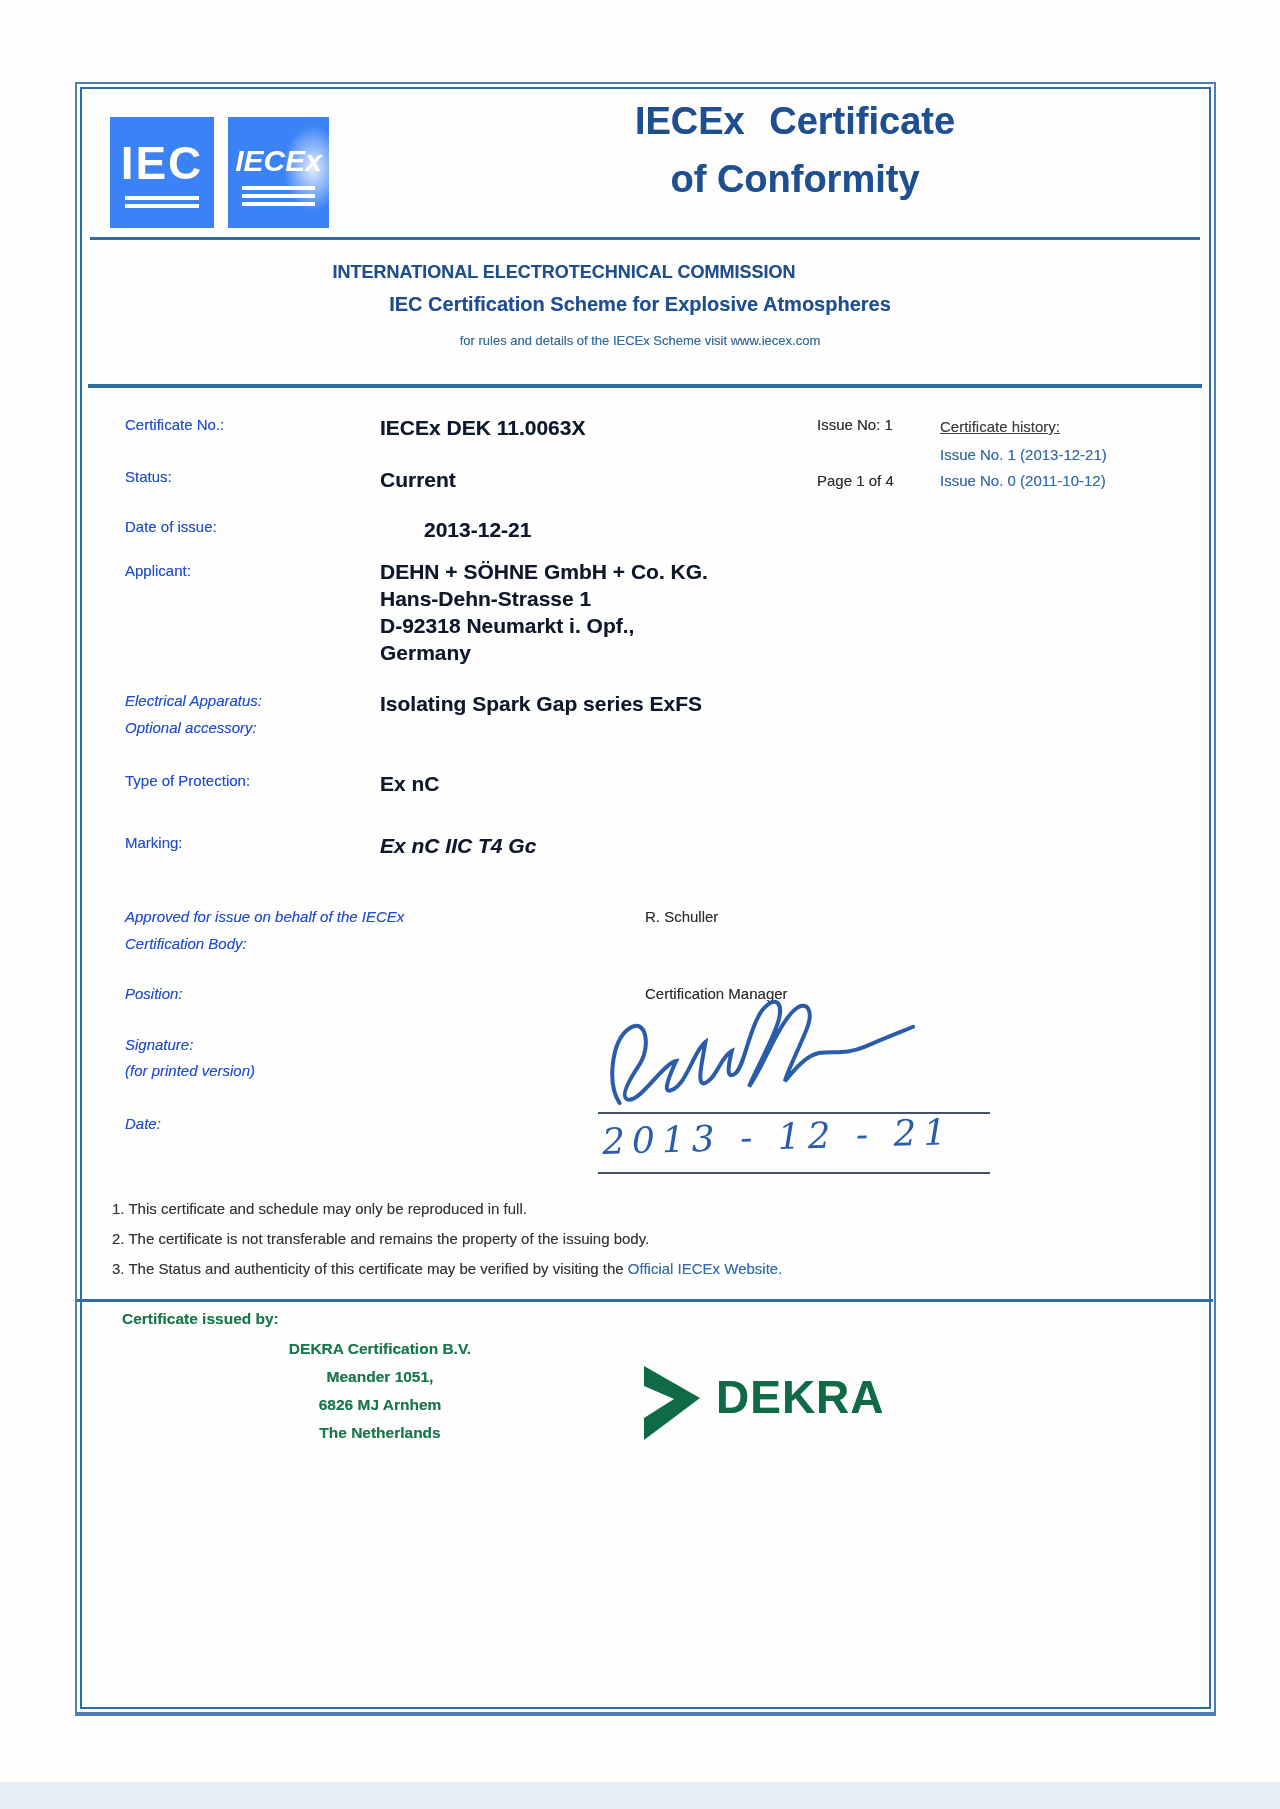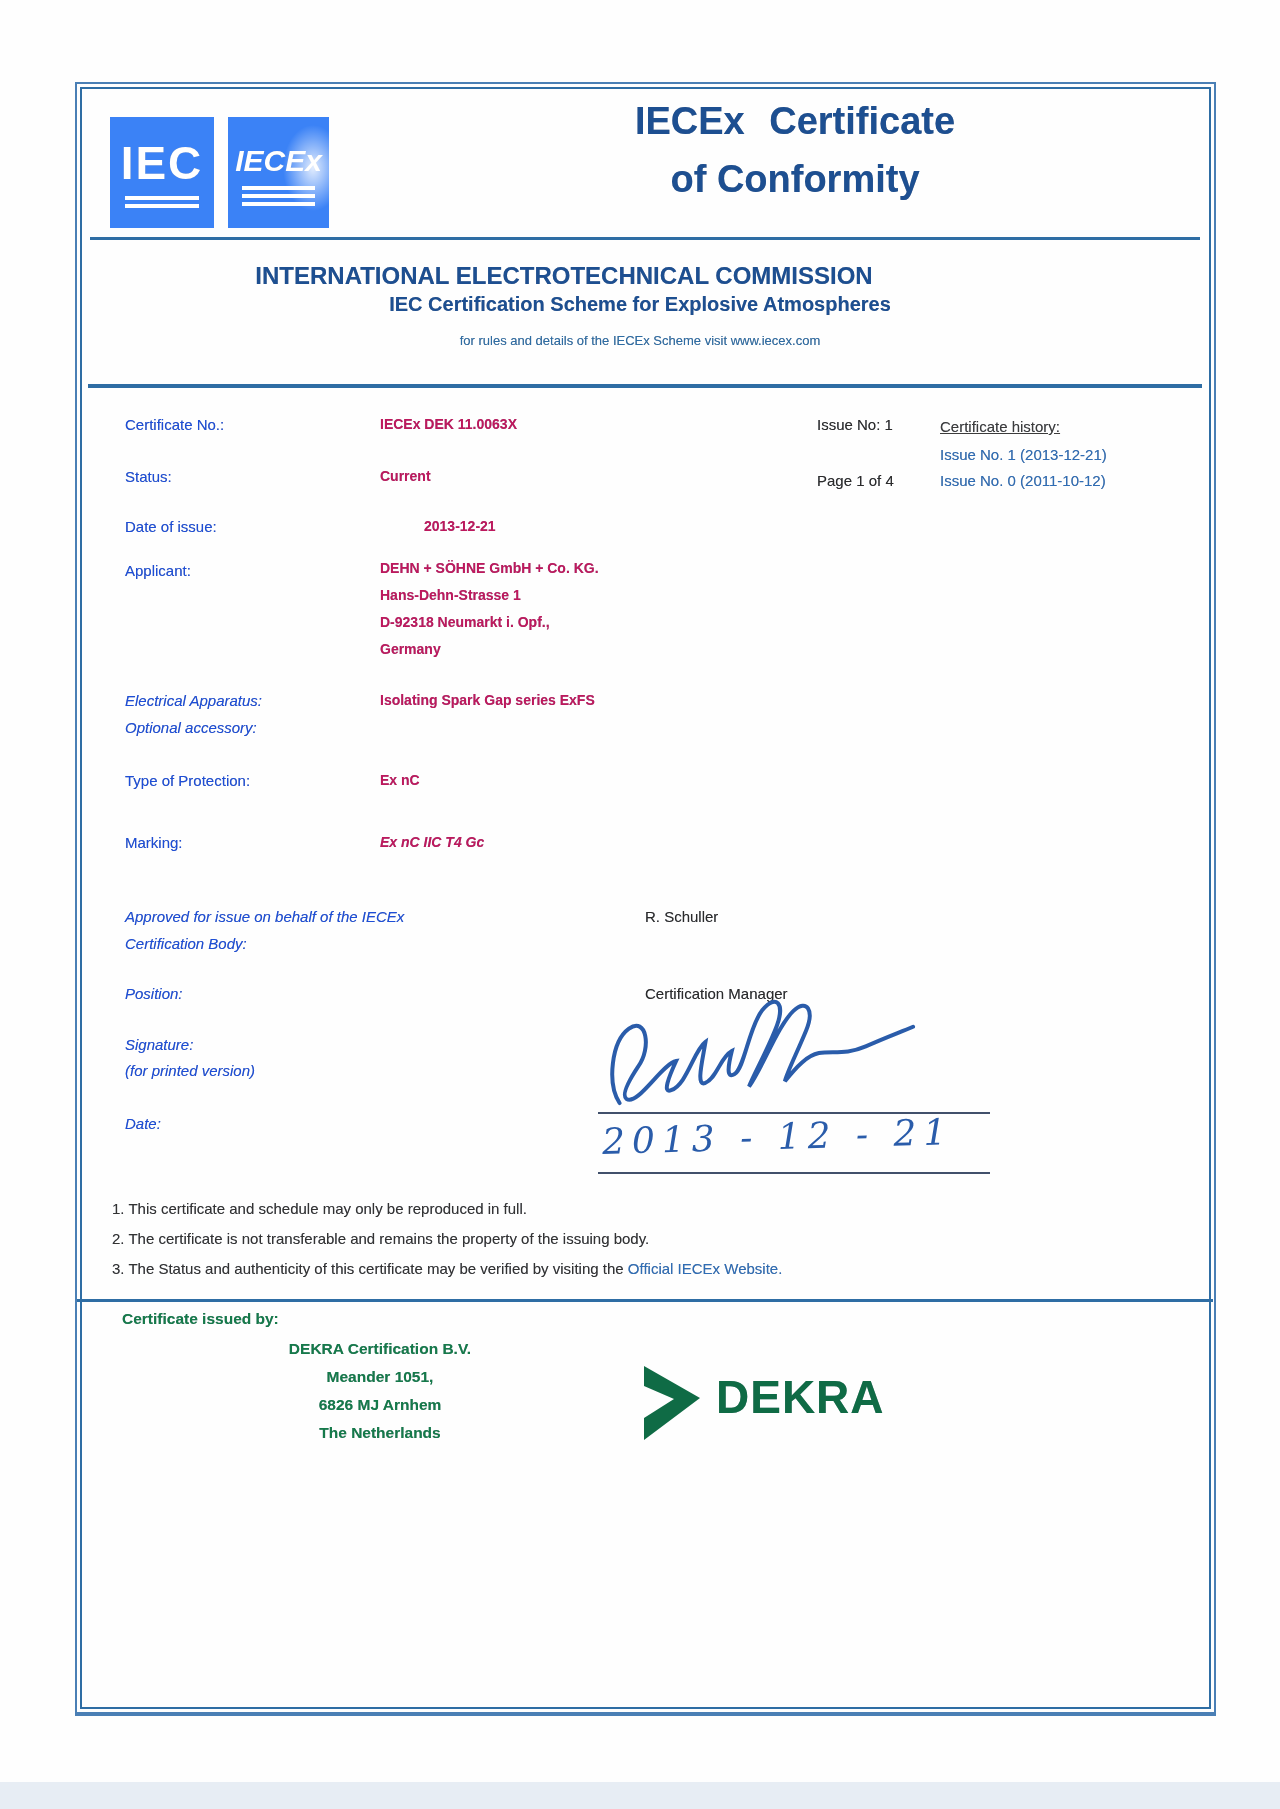--- a/index.html
+++ b/index.html
@@ -51,27 +51,27 @@
     border-radius:50%;
   }
 
   .title-1 { left:560px; top:100px; width:470px; text-align:center;
     font-size:38px; font-weight:bold; word-spacing:14px; }
   .title-2 { left:560px; top:158px; width:470px; text-align:center;
     font-size:38px; font-weight:bold; }
 
   .rule { position:absolute; background:#2e6da4; }
 
-  .comm-1 { left:0; top:262px; width:1128px; text-align:center; font-size:24px; font-weight:bold; }
+  .comm-1 { left:0; top:262px; width:1128px; text-align:center; font-size:18px; font-weight:bold; }
   .comm-2 { left:0; top:293px; width:1280px; text-align:center; font-size:20px; font-weight:bold; }
   .comm-3 { left:0; top:333px; width:1280px; text-align:center; font-size:13px; color:#2e6da4; }
 
   .lbl { font-size:15px; color:#1d4ed8; }
   .lbl-i { font-style:italic; }
-  .val { font-size:14px; font-weight:bold; color:#be185d; }
+  .val { font-size:21px; font-weight:bold; color:#0f172a; }
   .val-n { font-size:15px; color:#2b2b2b; }
   .link { color:#2f6db5; text-decoration:none; }
   .hist-lbl { font-size:15px; color:#3c3c3c; text-decoration:underline; }
 
   .note { font-size:15px; color:#333; }
 
   .green { color:#157a4a; }
   .issuer-line { font-weight:bold; font-size:15.5px; }
   .dekra-text { font-size:46px; font-weight:bold; color:#0f6b45; letter-spacing:1px; }
 

